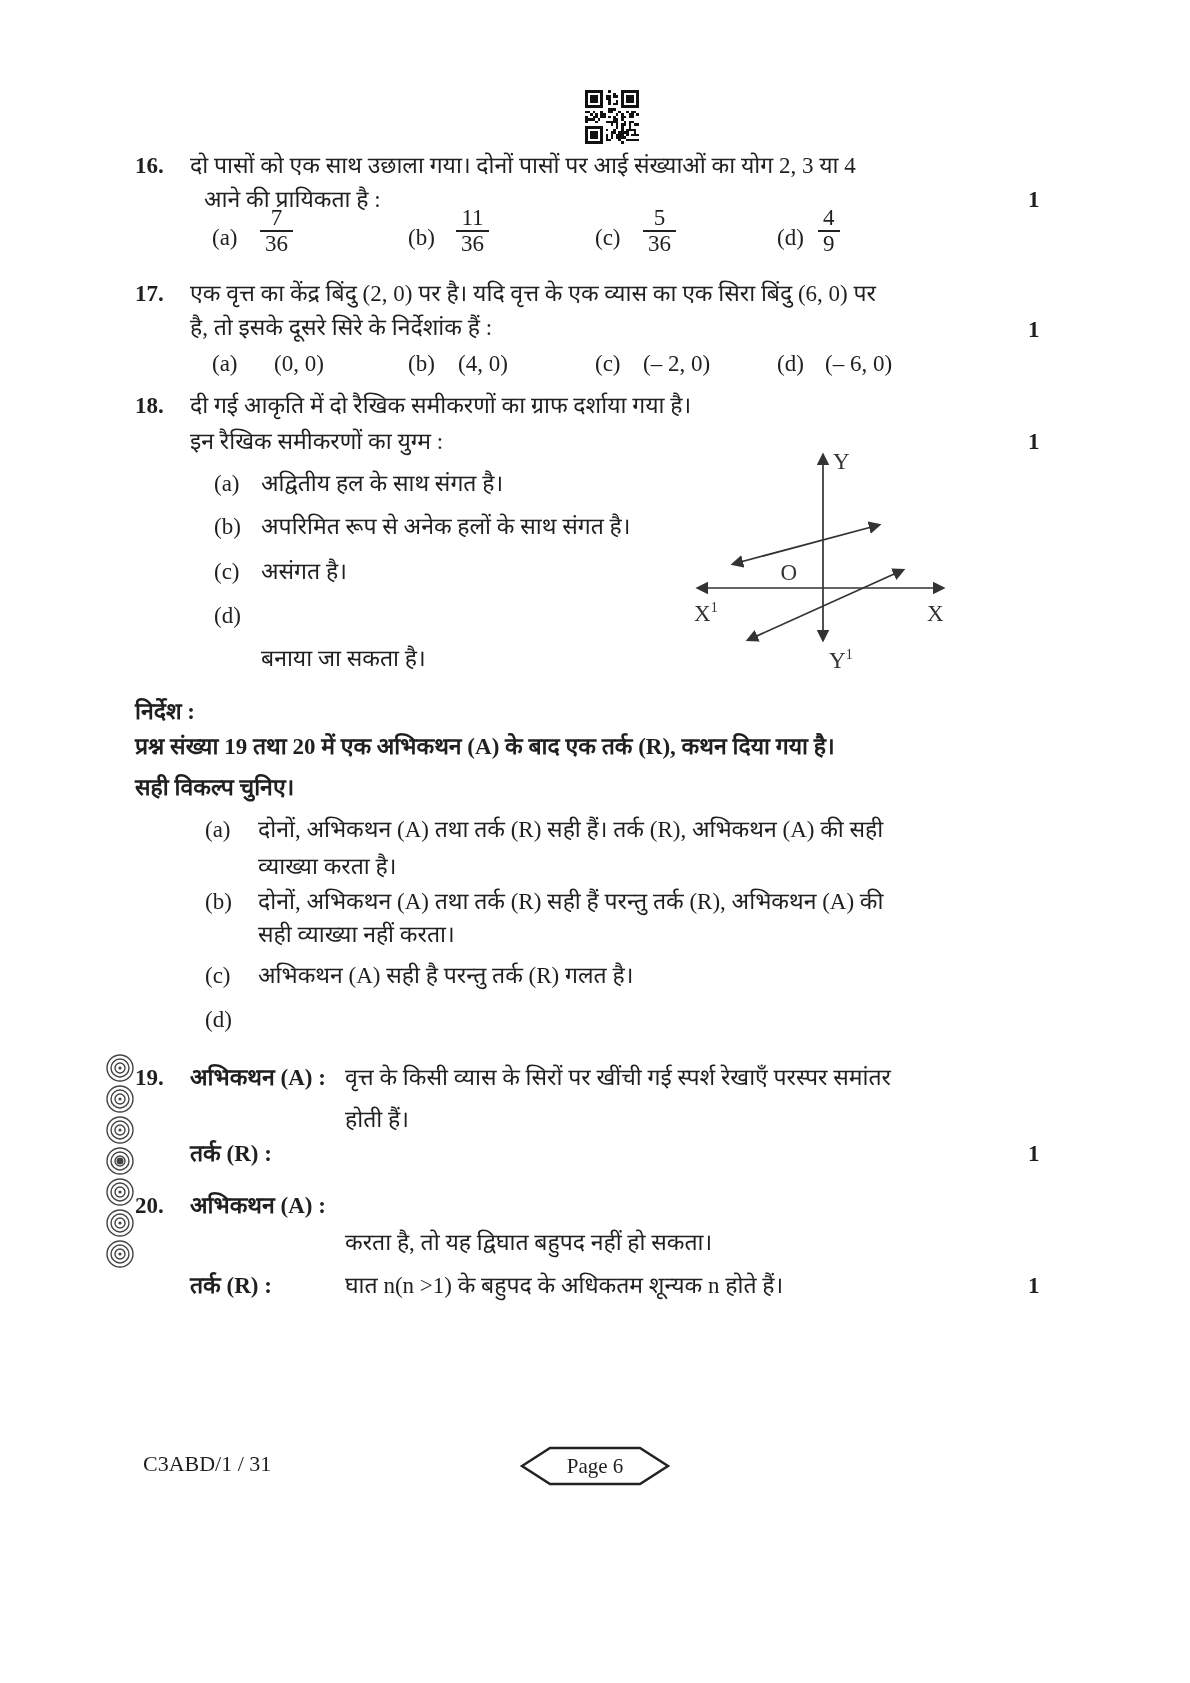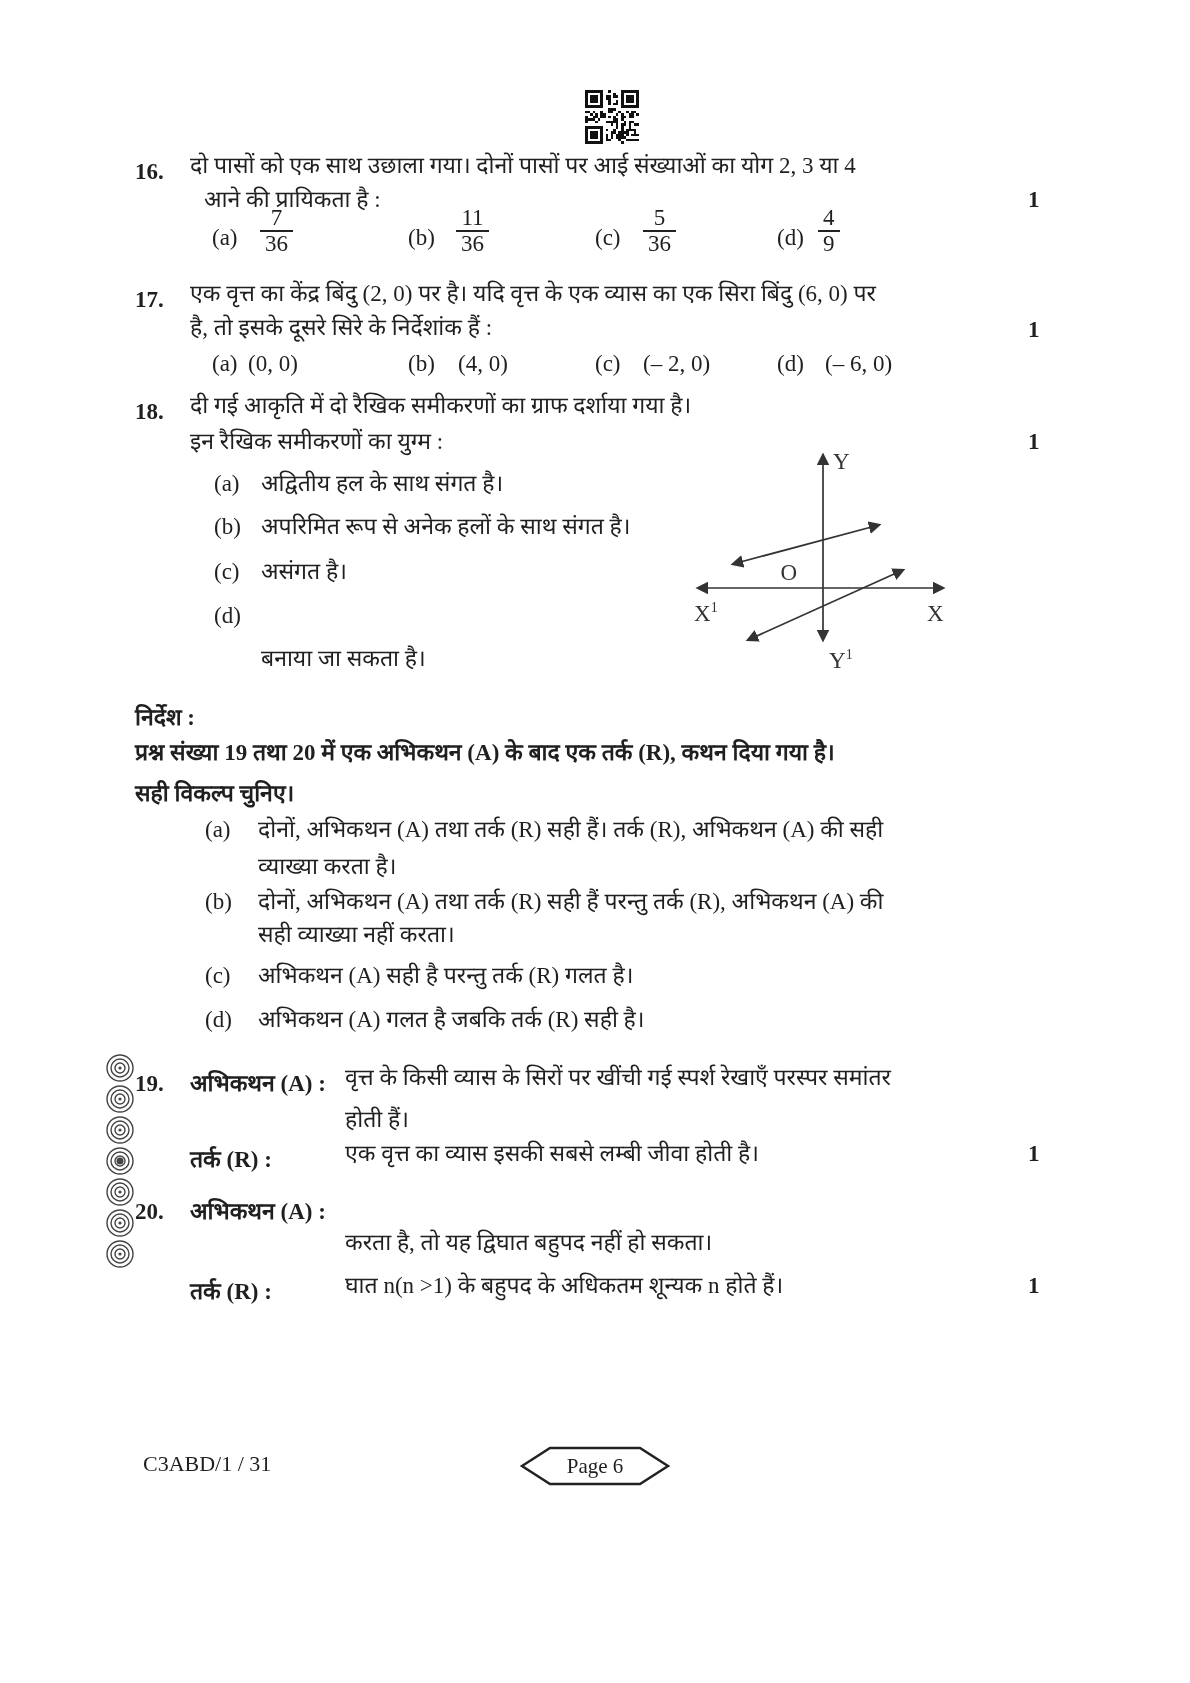--- a/index.html
+++ b/index.html
@@ -7,21 +7,21 @@
     position:relative;
     width:1190px;
     height:1683px;
     background:#ffffff;
     font-family:"Liberation Serif", serif;
     font-size:23px;
     color:#1f1f1f;
     overflow:hidden;
   }
   .abs{position:absolute;white-space:nowrap;line-height:1.25;}
-  .b{font-weight:bold;margin-top:6px;}
+  .b{font-weight:bold;}
   .marks{font-weight:bold;}
   .frac{display:inline-block;text-align:center;line-height:1.05;}
   .fnum{display:block;padding:0 5px;border-bottom:2px solid #222;}
   .fden{display:block;padding:0 5px;}
   .hexwrap{position:absolute;width:154px;height:44px;}
   .hexlabel{
     position:absolute;left:0;top:0;width:100%;height:100%;
     display:flex;align-items:center;justify-content:center;
     font-size:21px;color:#1f1f1f;
   }
@@ -190,21 +190,21 @@
     <span class="fnum">4</span>
     <span class="fden">9</span>
   </div>
 
   <div class="abs b" style="left:135px;top:280px">17.</div>
   <div class="abs" style="left:190px;top:280px">एक वृत्त का केंद्र बिंदु (2, 0) पर है। यदि वृत्त के एक व्यास का एक सिरा बिंदु (6, 0) पर</div>
   <div class="abs" style="left:190px;top:314px">है, तो इसके दूसरे सिरे के निर्देशांक हैं :</div>
   <div class="abs marks" style="left:1028px;top:316px">1</div>
 
   <div class="abs" style="left:212px;top:350px">(a)</div>
-  <div class="abs" style="left:248px;top:350px">(0, 0)</div>
+  <div class="abs" style="left:274px;top:350px">(0, 0)</div>
   <div class="abs" style="left:408px;top:350px">(b)</div>
   <div class="abs" style="left:458px;top:350px">(4, 0)</div>
   <div class="abs" style="left:595px;top:350px">(c)</div>
   <div class="abs" style="left:643px;top:350px">(– 2, 0)</div>
   <div class="abs" style="left:777px;top:350px">(d)</div>
   <div class="abs" style="left:825px;top:350px">(– 6, 0)</div>
 
   <div class="abs b" style="left:135px;top:392px">18.</div>
   <div class="abs" style="left:190px;top:392px">दी गई आकृति में दो रैखिक समीकरणों का ग्राफ दर्शाया गया है।</div>
   <div class="abs" style="left:190px;top:428px">इन रैखिक समीकरणों का युग्म :</div>
@@ -245,28 +245,26 @@
 
   <div class="abs" style="left:205px;top:816px">(a)</div>
   <div class="abs" style="left:258px;top:816px">दोनों, अभिकथन (A) तथा तर्क (R) सही हैं। तर्क (R), अभिकथन (A) की सही</div>
   <div class="abs" style="left:258px;top:853px">व्याख्या करता है।</div>
   <div class="abs" style="left:205px;top:888px">(b)</div>
   <div class="abs" style="left:258px;top:888px">दोनों, अभिकथन (A) तथा तर्क (R) सही हैं परन्तु तर्क (R), अभिकथन (A) की</div>
   <div class="abs" style="left:258px;top:921px">सही व्याख्या नहीं करता।</div>
   <div class="abs" style="left:205px;top:962px">(c)</div>
   <div class="abs" style="left:258px;top:962px">अभिकथन (A) सही है परन्तु तर्क (R) गलत है।</div>
   <div class="abs" style="left:205px;top:1006px">(d)</div>
-  <div class="abs" style="left:258px;top:1006px">अभिकथन (A) गलत है जबकि तर्क (R) सही है।</div>
 
   <div class="abs b" style="left:135px;top:1064px">19.</div>
   <div class="abs b" style="left:190px;top:1064px">अभिकथन (A) :</div>
   <div class="abs" style="left:345px;top:1064px">वृत्त के किसी व्यास के सिरों पर खींची गई स्पर्श रेखाएँ परस्पर समांतर</div>
   <div class="abs" style="left:345px;top:1106px">होती हैं।</div>
   <div class="abs b" style="left:190px;top:1140px">तर्क (R) :</div>
-  <div class="abs" style="left:345px;top:1140px">एक वृत्त का व्यास इसकी सबसे लम्बी जीवा होती है।</div>
   <div class="abs marks" style="left:1028px;top:1140px">1</div>
 
   <div class="abs b" style="left:135px;top:1192px">20.</div>
   <div class="abs b" style="left:190px;top:1192px">अभिकथन (A) :</div>
   <div class="abs" style="left:345px;top:1229px">करता है, तो यह द्विघात बहुपद नहीं हो सकता।</div>
   <div class="abs b" style="left:190px;top:1272px">तर्क (R) :</div>
   <div class="abs" style="left:345px;top:1272px">घात n(n &gt;1) के बहुपद के अधिकतम शून्यक n होते हैं।</div>
   <div class="abs marks" style="left:1028px;top:1272px">1</div>
 
   <svg id="spiral-strip" class="abs" style="left:103px;top:1052px" width="34" height="222" viewBox="0 0 34 222">

